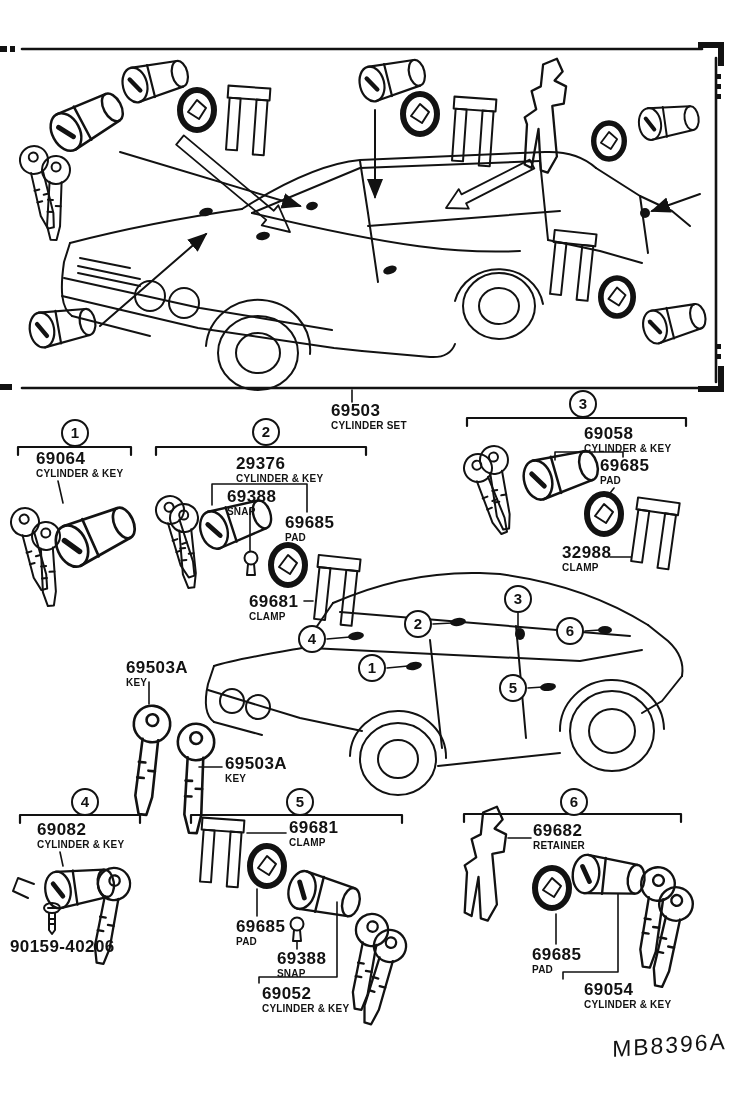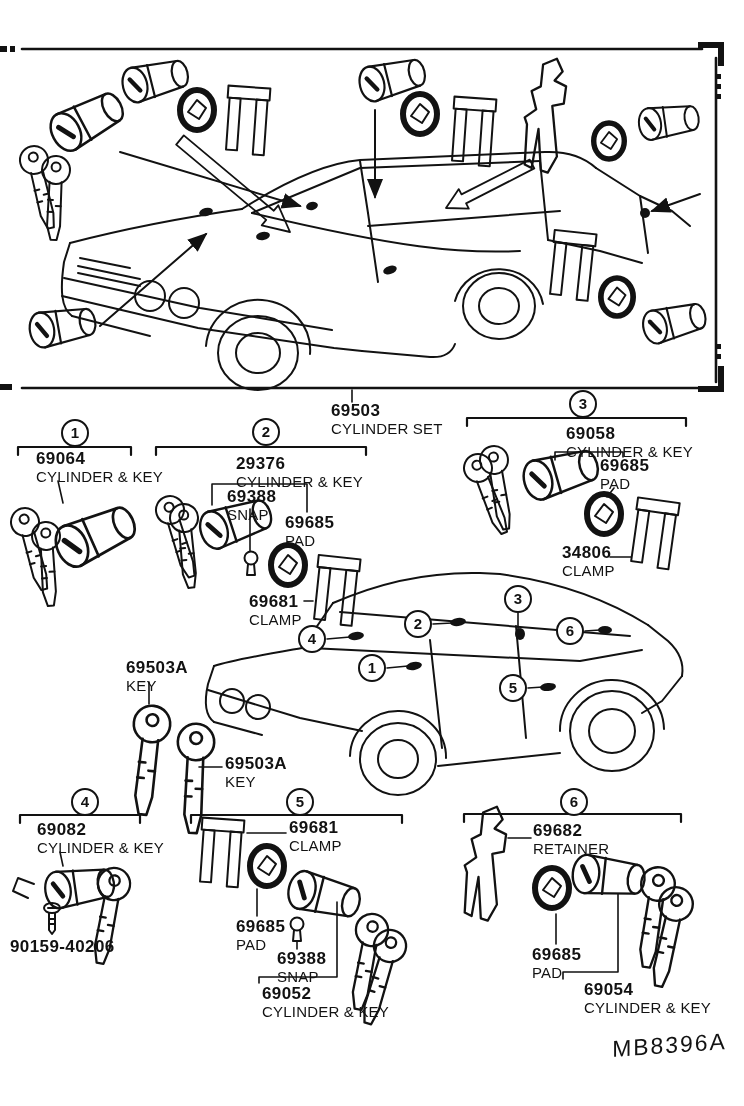--- a/index.html
+++ b/index.html
@@ -4,21 +4,21 @@
 <style>
   html,body{margin:0;padding:0;background:#e8e8e8;}
   #page{
     position:relative;width:744px;height:1106px;margin:0 auto;
     background:#ffffff;overflow:hidden;
     font-family:"Liberation Sans",sans-serif;color:#121212;
   }
   svg{position:absolute;left:0;top:0;}
   .plabel{position:absolute;line-height:1.04;white-space:nowrap;color:#121212;z-index:3;}
   .pnum{font-size:17px;font-weight:700;letter-spacing:0.4px;}
-  .pname{font-size:15px;font-weight:400;letter-spacing:0.2px;margin-top:1px;}
+  .pname{font-size:10px;font-weight:700;letter-spacing:0.2px;margin-top:1px;}
   .callout{
     position:absolute;width:24px;height:24px;border:2.4px solid #121212;border-radius:50%;
     font:700 15px/24px "Liberation Sans",sans-serif;text-align:center;background:#fff;z-index:3;
   }
   .figcode{
     position:absolute;left:612px;top:1032px;font-size:23px;font-weight:400;
     letter-spacing:2px;transform:rotate(-4deg) skewX(-4deg);z-index:3;
   }
 </style>
 </head>
@@ -300,30 +300,30 @@
   </div>
   <div class="plabel" style="left:285px;top:514px">
     <div class="pnum">69685</div>
     <div class="pname">PAD</div>
   </div>
   <div class="plabel" style="left:249px;top:593px">
     <div class="pnum">69681</div>
     <div class="pname">CLAMP</div>
   </div>
 
-  <div class="plabel" style="left:566px;top:425px">
+  <div class="plabel" style="left:584px;top:425px">
     <div class="pnum">69058</div>
     <div class="pname">CYLINDER &amp; KEY</div>
   </div>
   <div class="plabel" style="left:600px;top:457px">
     <div class="pnum">69685</div>
     <div class="pname">PAD</div>
   </div>
   <div class="plabel" style="left:562px;top:544px">
-    <div class="pnum">34806</div>
+    <div class="pnum">32988</div>
     <div class="pname">CLAMP</div>
   </div>
 
   <div class="plabel" style="left:126px;top:659px">
     <div class="pnum">69503A</div>
     <div class="pname">KEY</div>
   </div>
   <div class="plabel" style="left:225px;top:755px">
     <div class="pnum">69503A</div>
     <div class="pname">KEY</div>

